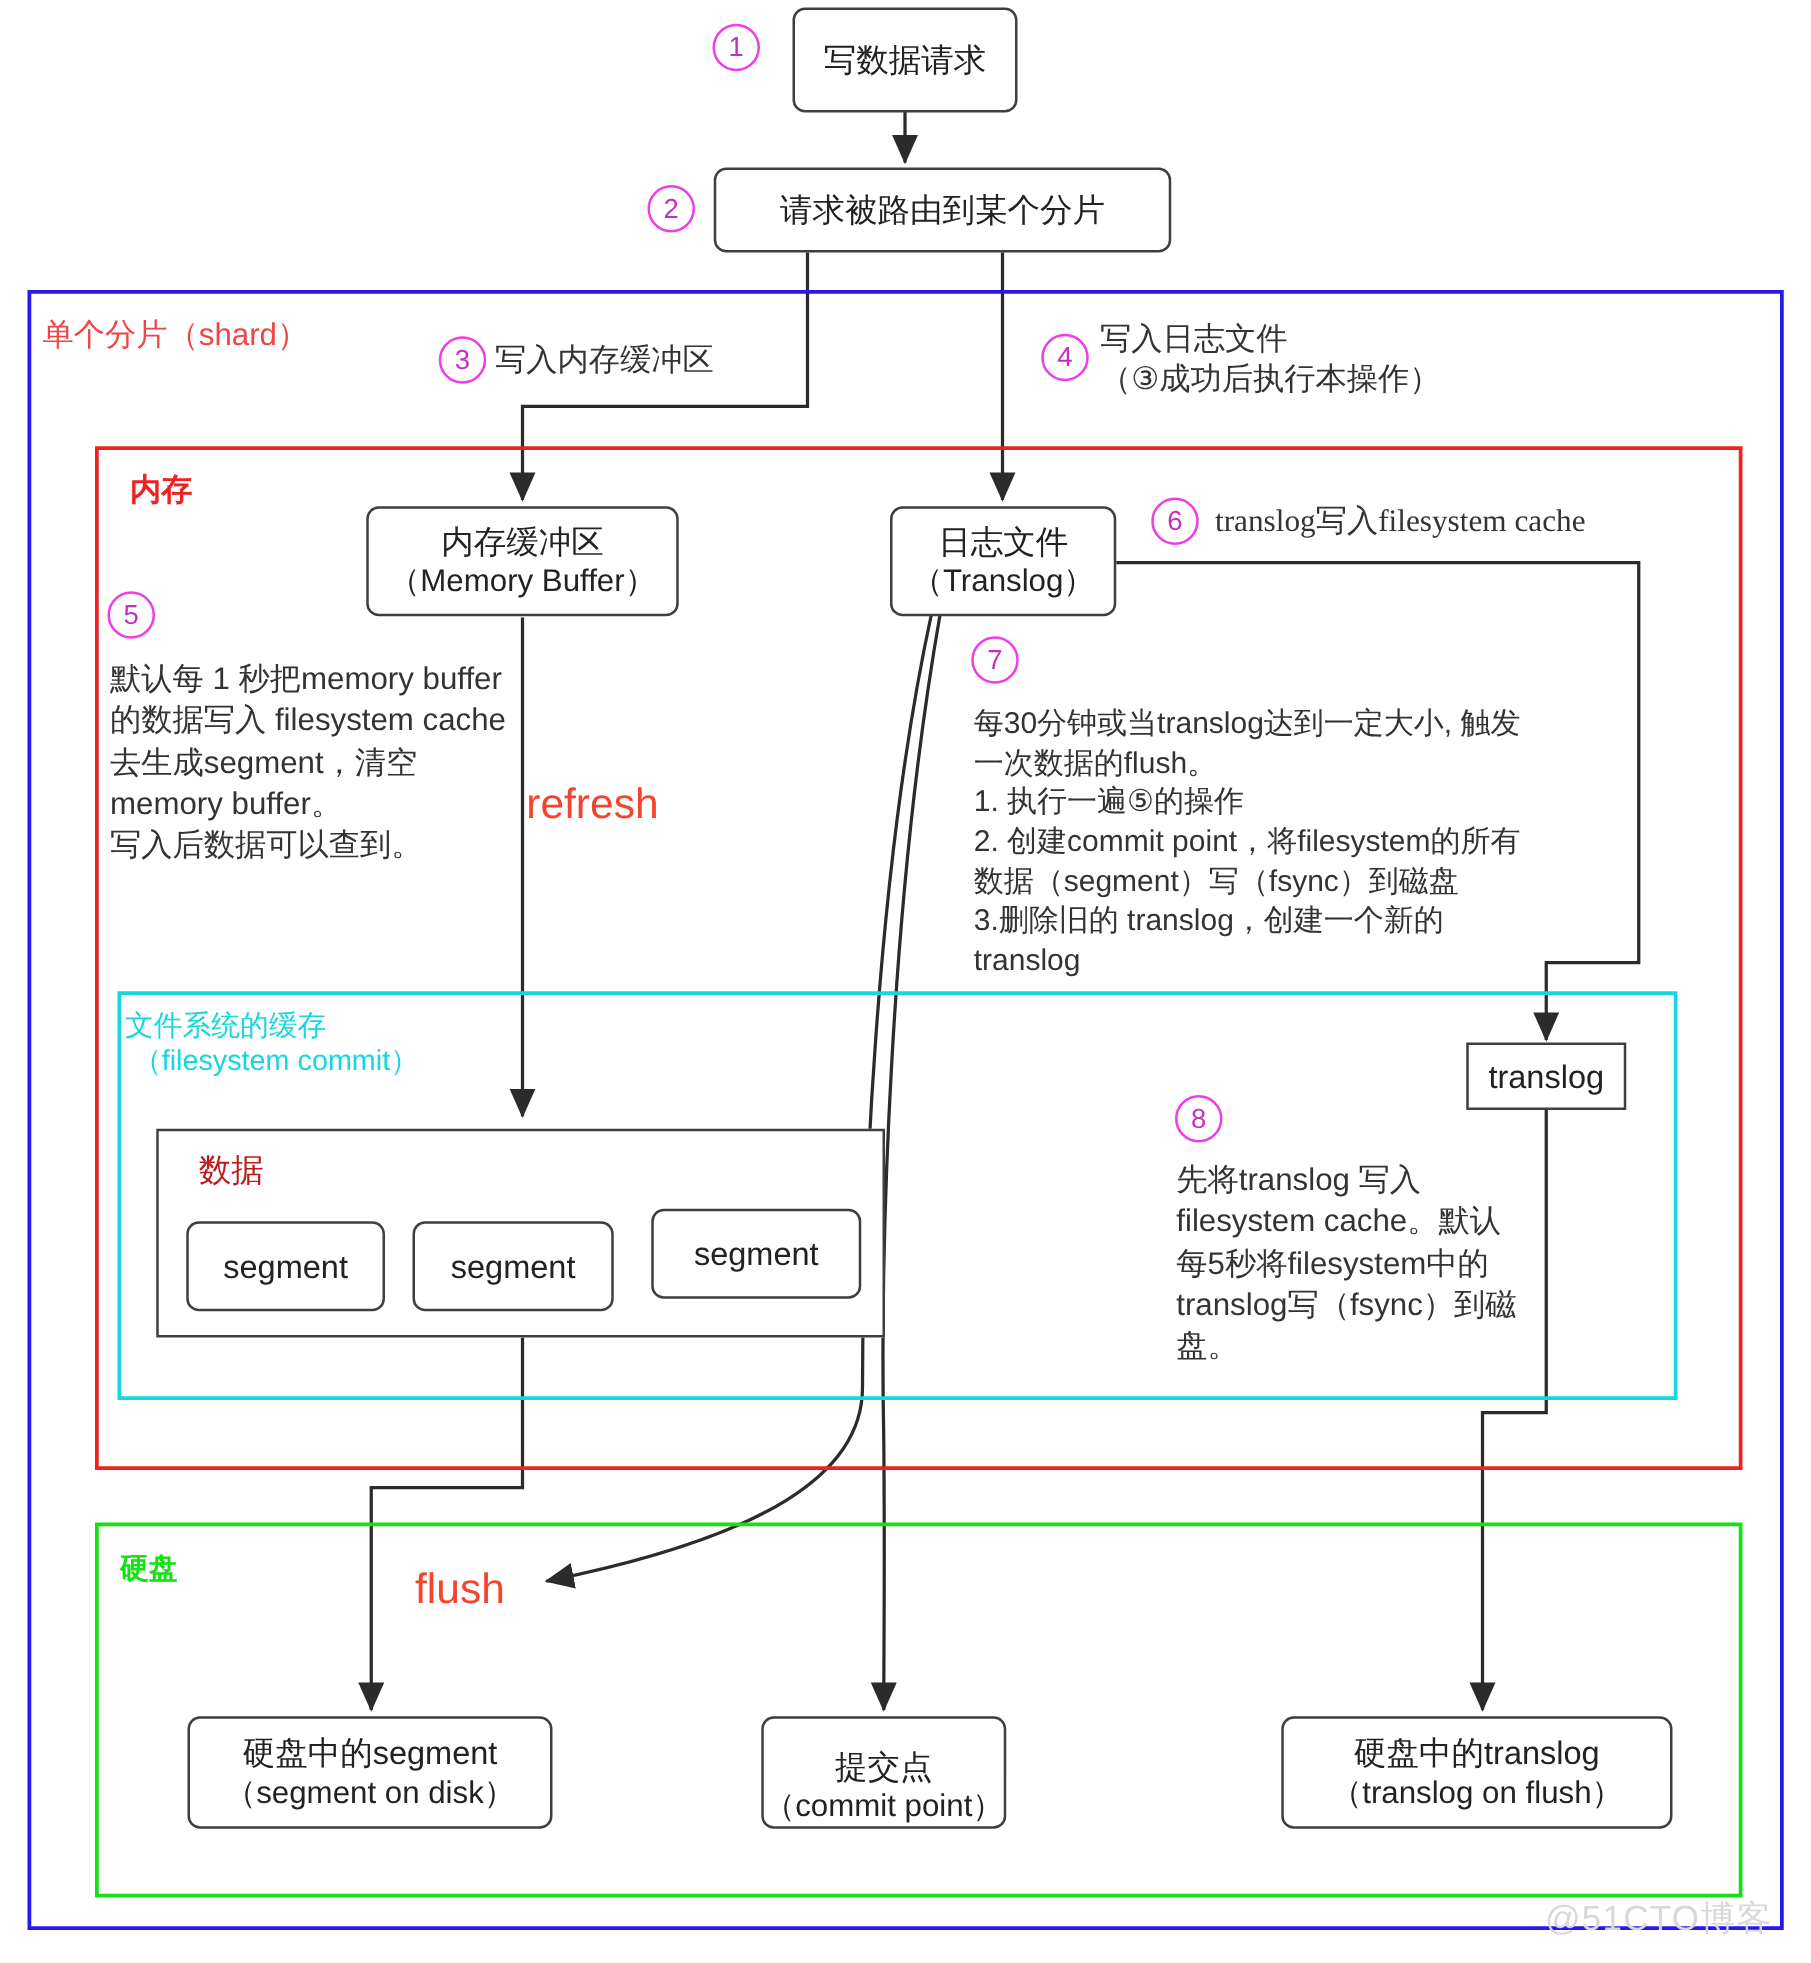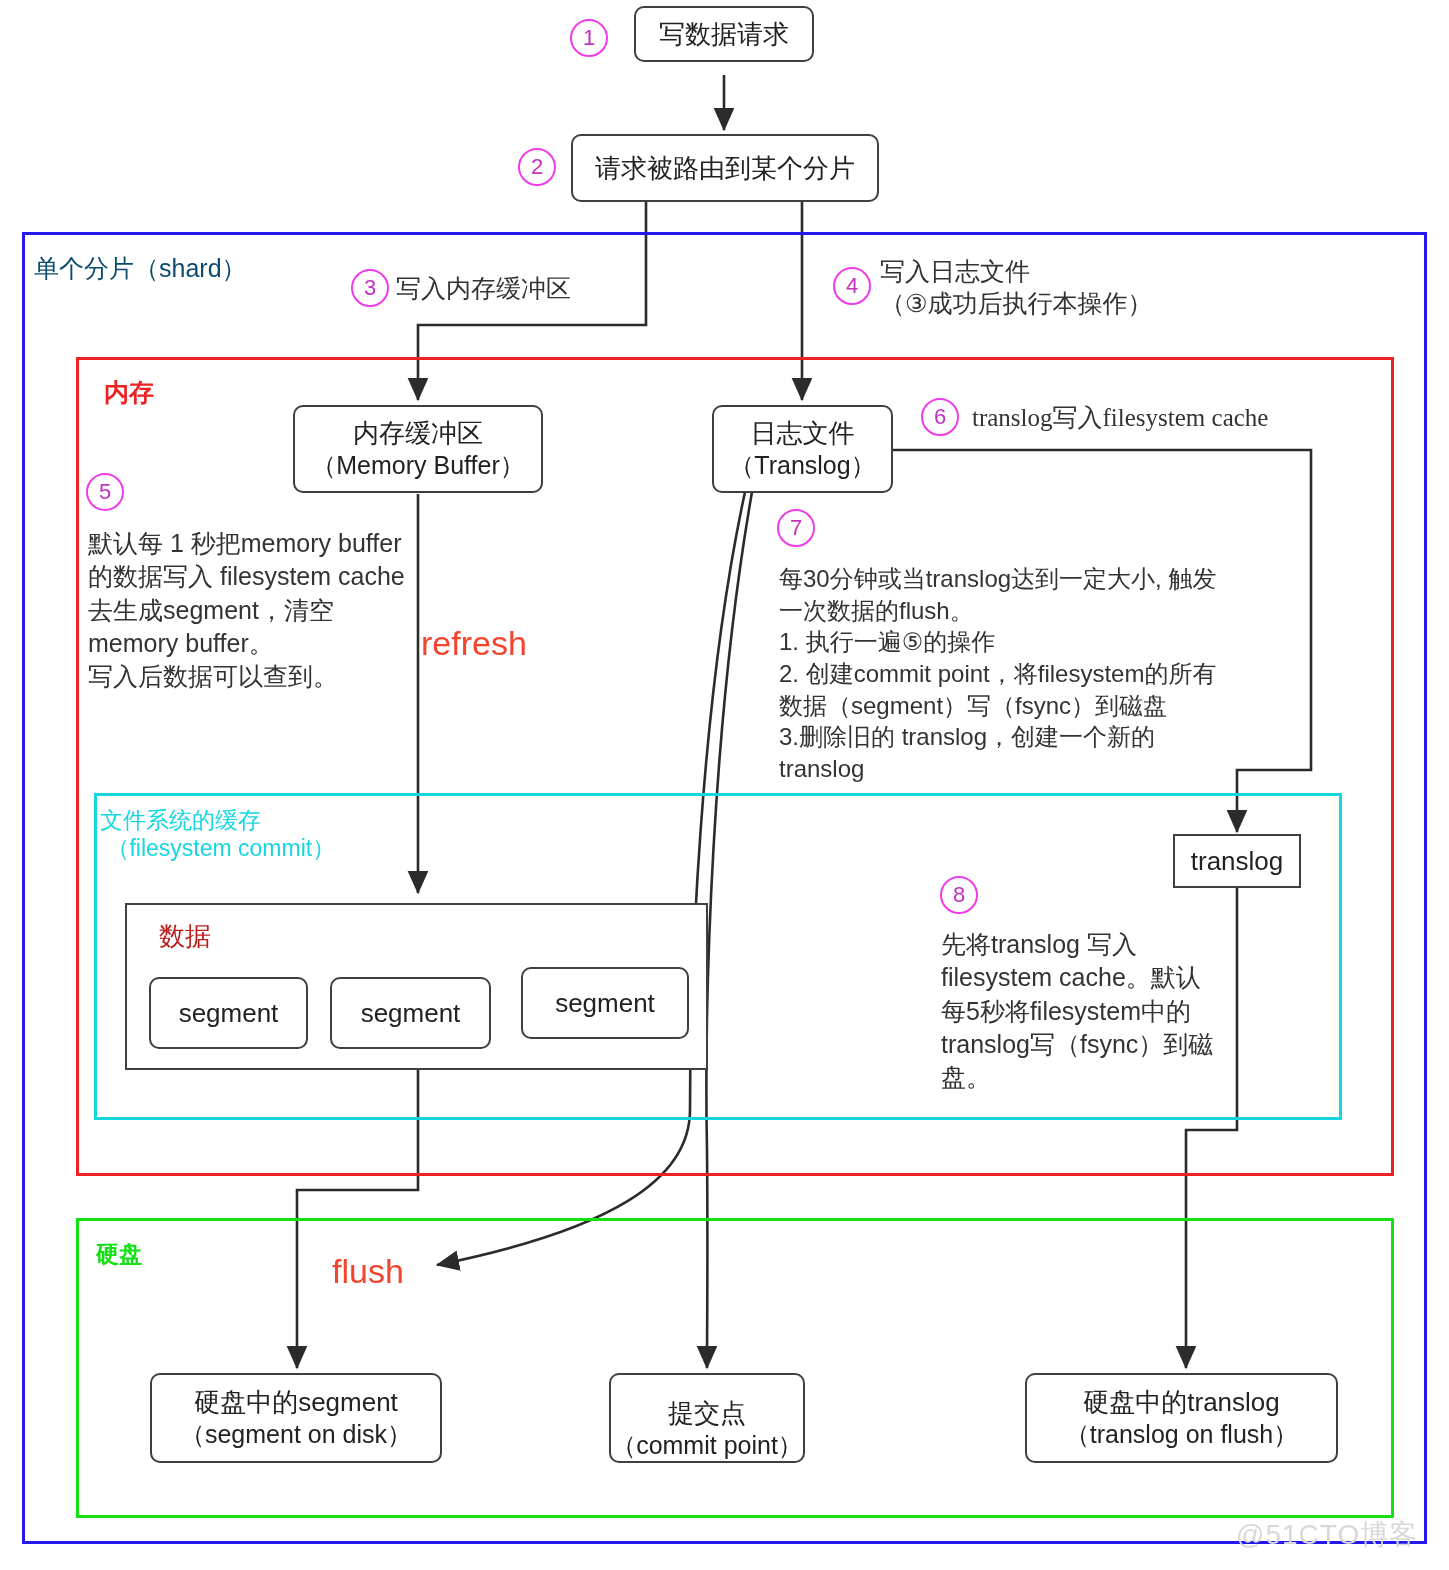--- a/index.html
+++ b/index.html
@@ -59,21 +59,21 @@
   .region-mem   { border: 3px solid #ee2222; }
   .region-fs    { border: 3px solid #16d7e0; }
   .region-disk  { border: 3px solid #14e014; }
 
   .region-label {
     position: absolute;
     font-weight: bold;
     white-space: pre;
     line-height: 1.22;
   }
-  .lbl-shard { color: #0c4a6e; font-size: 25px; font-weight: normal;}
+  .lbl-shard { color: #ef4444; font-size: 25px; font-weight: normal;}
   .lbl-mem   { color: #ee2222; font-size: 25px; font-family: Liberation Serif, serif; }
   .lbl-fs    { color: #16d7e0; font-size: 23px; font-weight: normal;}
   .lbl-disk  { color: #14e014; font-size: 23px; }
 
   
   .step {
     position: absolute;
     width: 38px;
     height: 38px;
     border: 2.5px solid #ef3ce8;
@@ -155,25 +155,25 @@
 
   <div class="step" style="left:570px;  top:19px;">1</div>
   <div class="step" style="left:518px;  top:148px;">2</div>
   <div class="step" style="left:351px;  top:269px;">3</div>
   <div class="step" style="left:833px;  top:267px;">4</div>
   <div class="step" style="left:86px;   top:473px;">5</div>
   <div class="step" style="left:921px;  top:398px;">6</div>
   <div class="step" style="left:777px;  top:509px;">7</div>
   <div class="step" style="left:940px;  top:876px;">8</div>
 
-  <div class="rbox" style="left:634px; top:6px; width:180px; height:56px;">
+  <div class="rbox" style="left:634px; top:6px; width:180px; height:84px;">
     <span class="boxline1">写数据请求</span>
   </div>
 
-  <div class="rbox" style="left:571px; top:134px; width:308px; height:68px;text-align:right;">
+  <div class="rbox" style="left:571px; top:134px; width:366px; height:68px;text-align:right;">
     <span class="boxline1">请求被路由到某个分片</span>
   </div>
 
   <div class="region region-shard" style="left:22px; top:232px; width:1405px; height:1312px;"></div>
   <div class="region-label lbl-shard" style="left:34px; top:253px;">单个分片（shard）</div>
 
   <div class="caption" style="left:396px; top:272px;">写入内存缓冲区</div>
   <div class="caption" style="left:880px; top:255px;">写入日志文件
 （③成功后执行本操作）</div>
 

